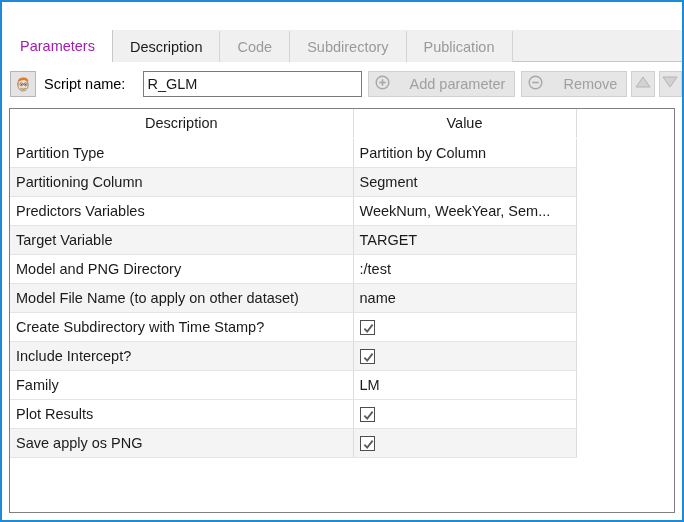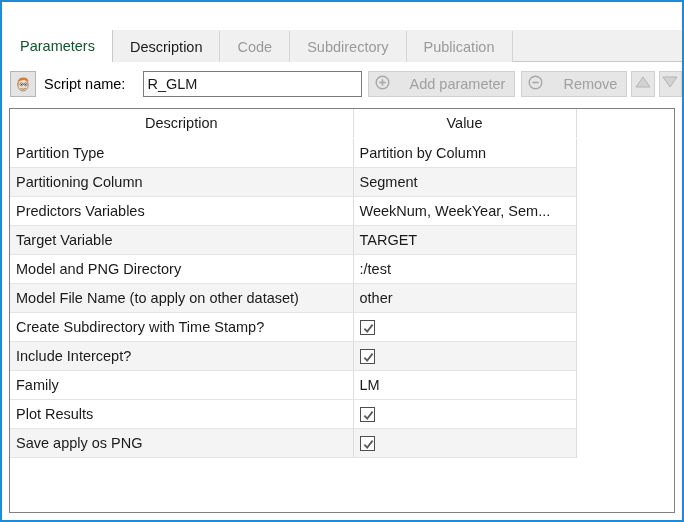--- a/index.html
+++ b/index.html
@@ -59,21 +59,21 @@
     background: #f0f0f0;
     border-right: 1px solid #d4d4d4;
     color: #9a9a9a;
     white-space: nowrap;
     position: relative;
     top: 1px;
   }
   .tab.enabled { color: #1a1a1a; }
   .tab.active {
     background: #ffffff;
-    color: #14532d;
+    color: #a21caf;
     border-right: 1px solid #c8c8c8;
     border-left: 1px solid #ffffff;
     height: 32px;
     z-index: 2;
     justify-content: flex-end;
   }
   #tabstrip .tabfill {
     flex: 1;
     height: 31px;
     background: #f0f0f0;
@@ -304,21 +304,21 @@
           <tr class="alt">
             <td>Target Variable</td>
             <td class="val">TARGET</td>
           </tr>
           <tr>
             <td>Model and PNG Directory</td>
             <td class="val">:/test</td>
           </tr>
           <tr class="alt">
             <td>Model File Name (to apply on other dataset)</td>
-            <td class="val">other</td>
+            <td class="val">name</td>
           </tr>
           <tr>
             <td>Create Subdirectory with Time Stamp?</td>
             <td class="val"><span class="cb"><svg width="13" height="13" viewBox="0 0 13 13">
                   <polyline points="2.4,6.6 5.2,9.6 10.6,2.6" fill="none" stroke="#5a5a5a" stroke-width="1.8"></polyline>
                 </svg></span></td>
           </tr>
           <tr class="alt">
             <td>Include Intercept?</td>
             <td class="val"><span class="cb"><svg width="13" height="13" viewBox="0 0 13 13">

